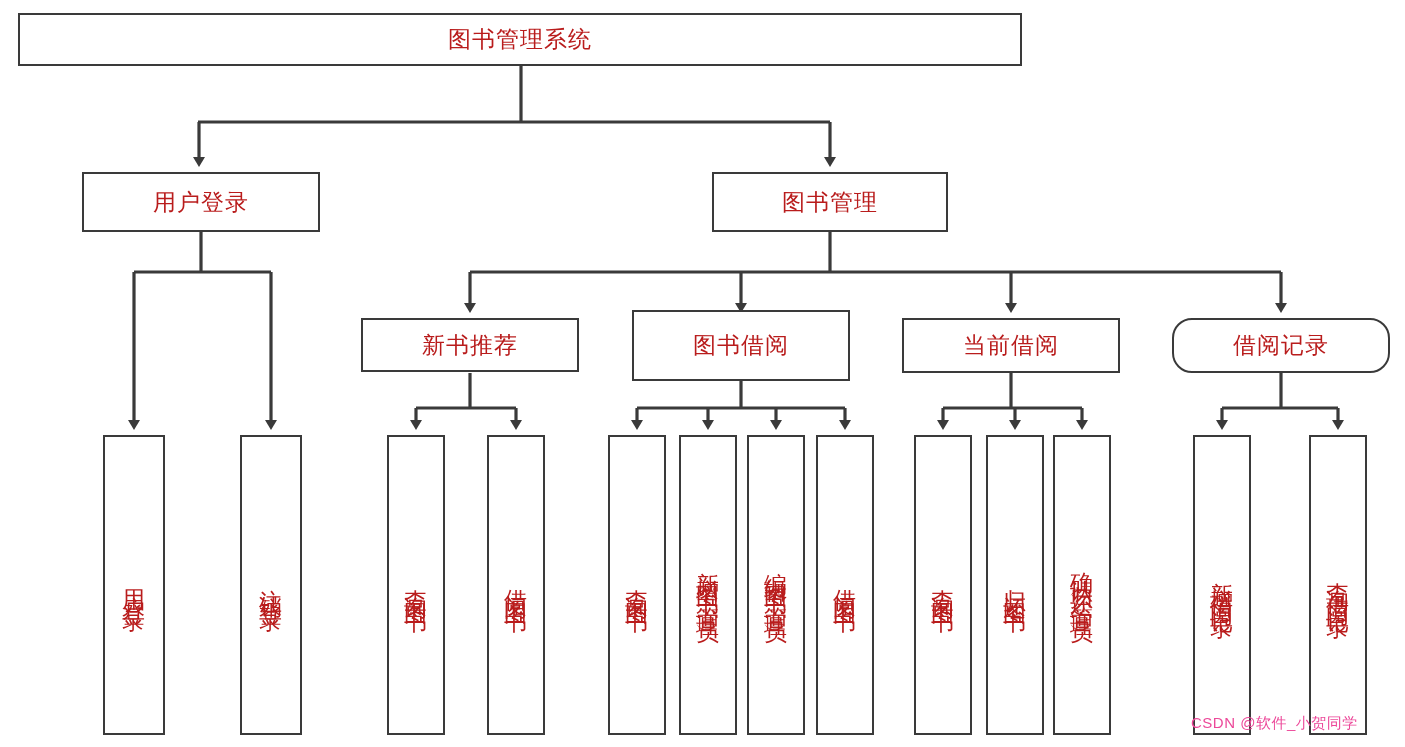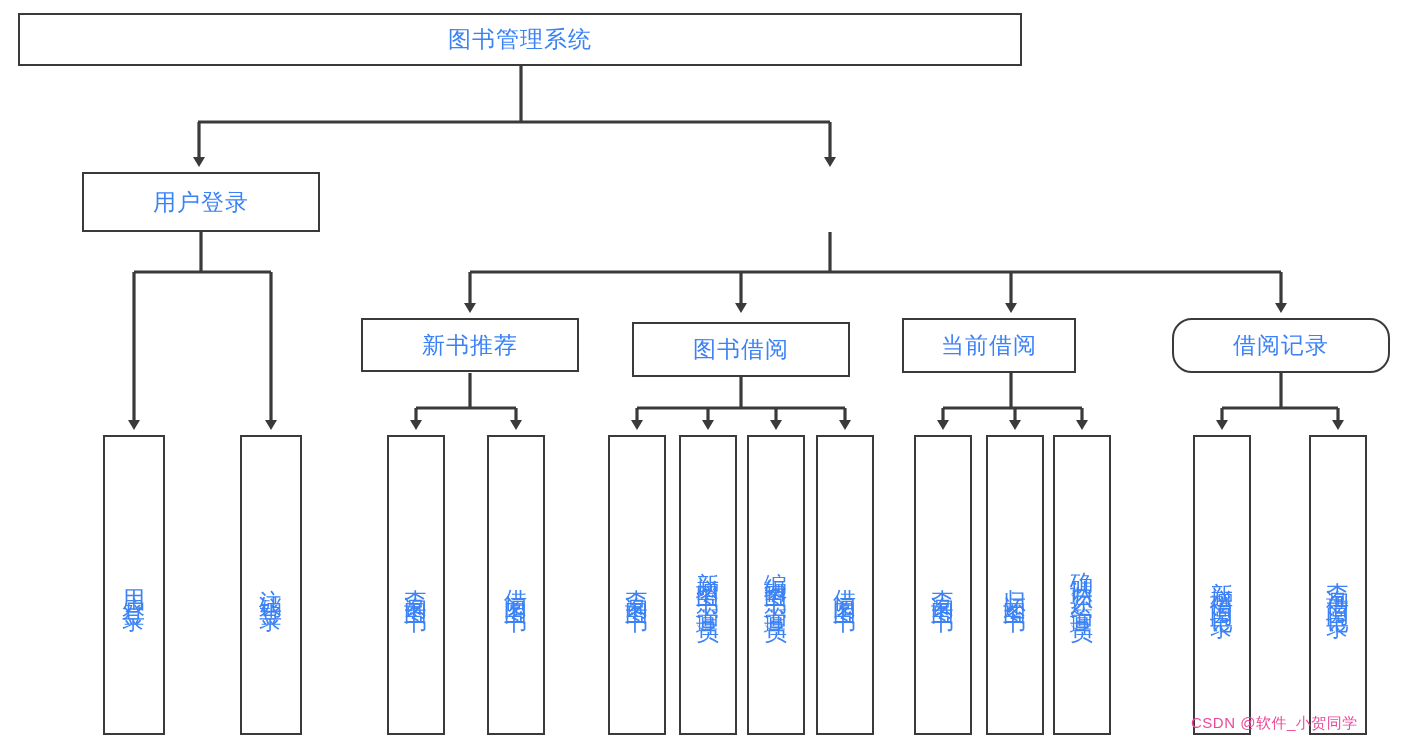--- a/index.html
+++ b/index.html
@@ -26,21 +26,21 @@
     pointer-events: none;
   }
   .node {
     position: absolute;
     box-sizing: border-box;
     border: 2.5px solid #3a3a3a;
     background: #ffffff;
     display: flex;
     align-items: center;
     justify-content: center;
-    color: #3b82f6;
+    color: #b91c1c;
   }
   .node.horiz {
     font-size: 23px;
     letter-spacing: 1px;
   }
   .node.vert {
     writing-mode: vertical-rl;
     text-orientation: upright;
     font-size: 23px;
     letter-spacing: 7px;
@@ -125,28 +125,31 @@
     </g>
   </svg>
 
   <div class="node horiz" id="n-root" style="left: 18px; top: 13px; width: 1004px; height: 53px;">
     <span class="lbl">图书管理系统</span>
   </div>
 
   <div class="node horiz" id="n-l2-0" style="left: 82px; top: 172px; width: 238px; height: 60px;">
     <span class="lbl">用户登录</span>
   </div>
+  <div class="node horiz" id="n-l2-1" style="left: 712px; top: 172px; width: 236px; height: 60px;">
+    <span class="lbl">图书管理</span>
+  </div>
 
   <div class="node horiz" id="n-l3-0" style="left: 361px; top: 318px; width: 218px; height: 54px;">
     <span class="lbl">新书推荐</span>
   </div>
-  <div class="node horiz" id="n-l3-1" style="left: 632px; top: 322px; width: 218px; height: 55px;">
+  <div class="node horiz" id="n-l3-1" style="left: 632px; top: 310px; width: 218px; height: 71px;">
     <span class="lbl">图书借阅</span>
   </div>
-  <div class="node horiz" id="n-l3-2" style="left: 902px; top: 318px; width: 174px; height: 55px;">
+  <div class="node horiz" id="n-l3-2" style="left: 902px; top: 318px; width: 218px; height: 55px;">
     <span class="lbl">当前借阅</span>
   </div>
   <div class="node horiz" id="n-l3-3" style="left: 1172px; top: 318px; width: 218px; height: 55px; border-radius: 20px;">
     <span class="lbl">借阅记录</span>
   </div>
 
   <div class="node vert" id="n-lf-0" style="left: 103px; top: 435px; width: 62px; height: 300px;">
     <span class="lbl">用户登录</span>
   </div>
   <div class="node vert" id="n-lf-1" style="left: 240px; top: 435px; width: 62px; height: 300px;">

